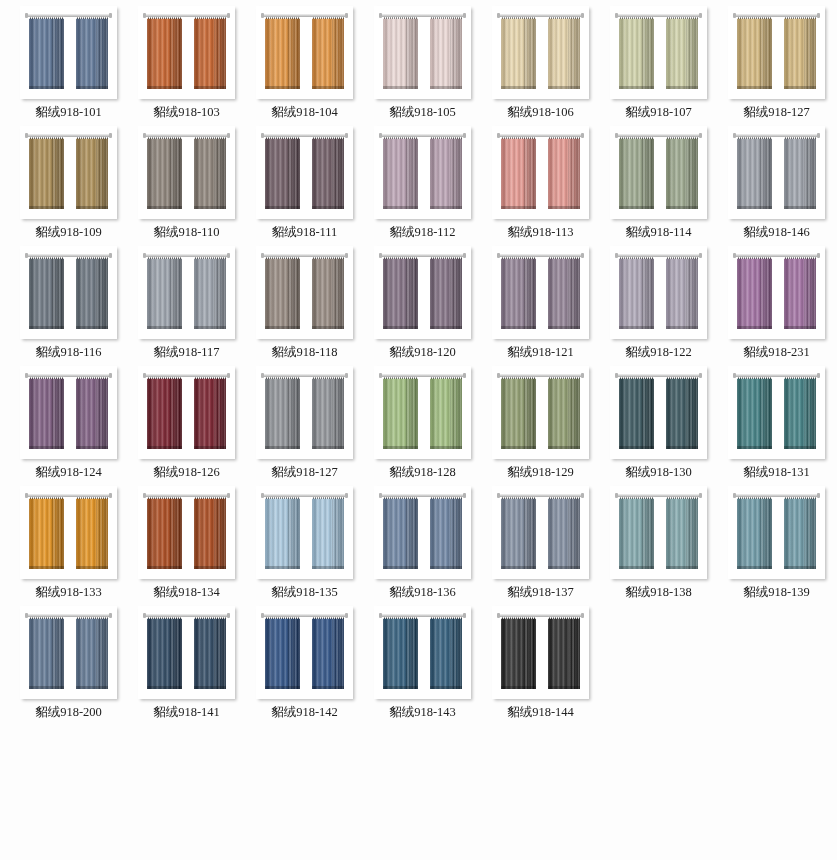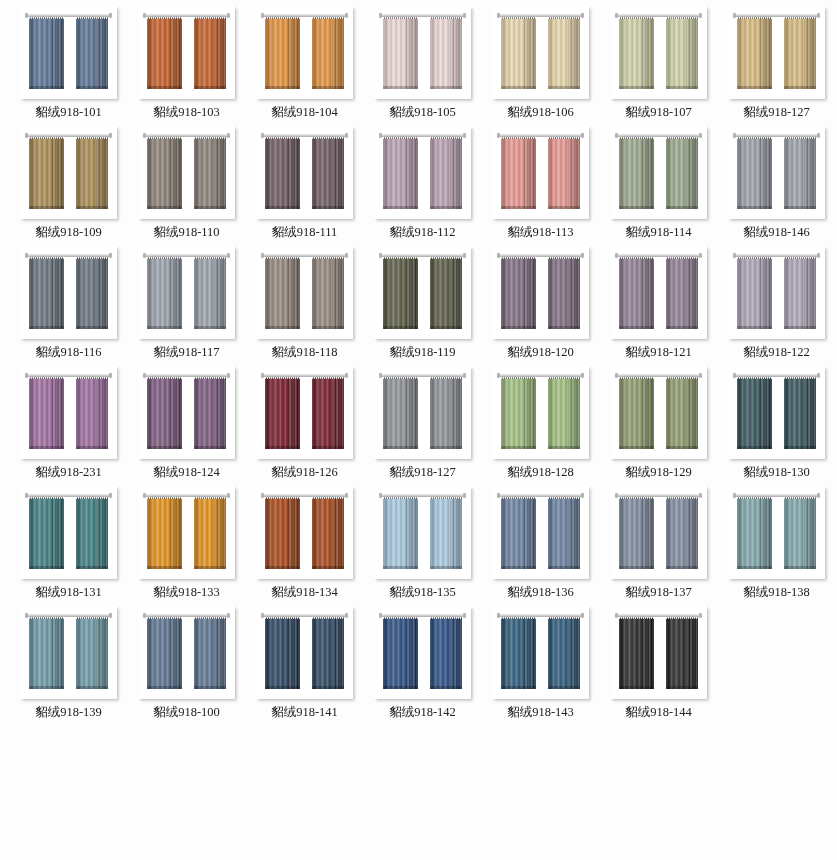--- a/index.html
+++ b/index.html
@@ -568,44 +568,20 @@
         </div>
       </div>
       <div class="swatch-label">貂绒918-118</div>
     </div>
     <div class="swatch-cell">
       <div class="swatch-card">
         <div class="rod"></div>
         <div class="rod-end left"></div>
         <div class="rod-end right"></div>
         <div class="panel left">
-          <div class="panel-body" style="background: linear-gradient(to right, rgb(72, 73, 54) 0%, rgb(92, 93, 70) 30%, rgb(92, 93, 70) 62%, rgb(72, 73, 54) 100%);"></div>
-          <div class="pleats"></div>
-          <div class="gather"></div>
-          <div class="shading"></div>
-          <div class="hem"></div>
-          <div class="header-tape"></div>
-        </div>
-        <div class="panel right">
-          <div class="panel-body" style="background: linear-gradient(to right, rgb(72, 73, 54) 0%, rgb(92, 93, 70) 30%, rgb(92, 93, 70) 62%, rgb(72, 73, 54) 100%);"></div>
-          <div class="pleats"></div>
-          <div class="gather"></div>
-          <div class="shading"></div>
-          <div class="hem"></div>
-          <div class="header-tape"></div>
-        </div>
-      </div>
-      <div class="swatch-label">貂绒918-119</div>
-    </div>
-    <div class="swatch-cell">
-      <div class="swatch-card">
-        <div class="rod"></div>
-        <div class="rod-end left"></div>
-        <div class="rod-end right"></div>
-        <div class="panel left">
           <div class="panel-body" style="background: linear-gradient(to right, rgb(104, 88, 106) 0%, rgb(127, 109, 128) 30%, rgb(127, 109, 128) 62%, rgb(104, 88, 106) 100%);"></div>
           <div class="pleats"></div>
           <div class="gather"></div>
           <div class="shading"></div>
           <div class="hem"></div>
           <div class="header-tape"></div>
         </div>
         <div class="panel right">
           <div class="panel-body" style="background: linear-gradient(to right, rgb(104, 88, 106) 0%, rgb(127, 109, 128) 30%, rgb(127, 109, 128) 62%, rgb(104, 88, 106) 100%);"></div>
           <div class="pleats"></div>
@@ -1040,21 +1016,21 @@
         </div>
         <div class="panel right">
           <div class="panel-body" style="background: linear-gradient(to right, rgb(74, 96, 123) 0%, rgb(93, 116, 144) 30%, rgb(93, 116, 144) 62%, rgb(74, 96, 123) 100%);"></div>
           <div class="pleats"></div>
           <div class="gather"></div>
           <div class="shading"></div>
           <div class="hem"></div>
           <div class="header-tape"></div>
         </div>
       </div>
-      <div class="swatch-label">貂绒918-100</div>
+      <div class="swatch-label">貂绒918-200</div>
     </div>
     <div class="swatch-cell">
       <div class="swatch-card">
         <div class="rod"></div>
         <div class="rod-end left"></div>
         <div class="rod-end right"></div>
         <div class="panel left">
           <div class="panel-body" style="background: linear-gradient(to right, rgb(31, 54, 80) 0%, rgb(44, 70, 96) 30%, rgb(44, 70, 96) 62%, rgb(31, 54, 80) 100%);"></div>
           <div class="pleats"></div>
           <div class="gather"></div>

